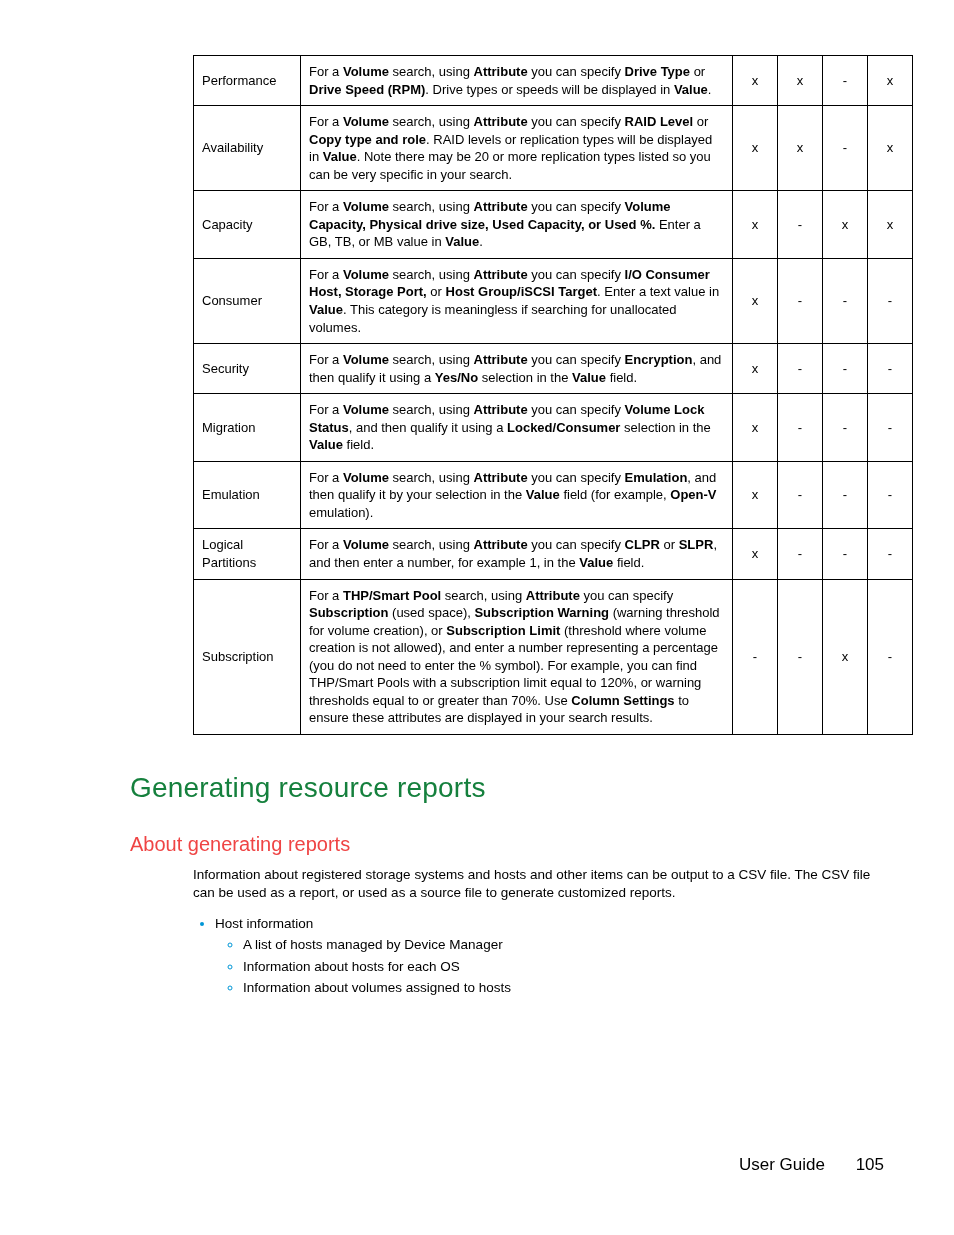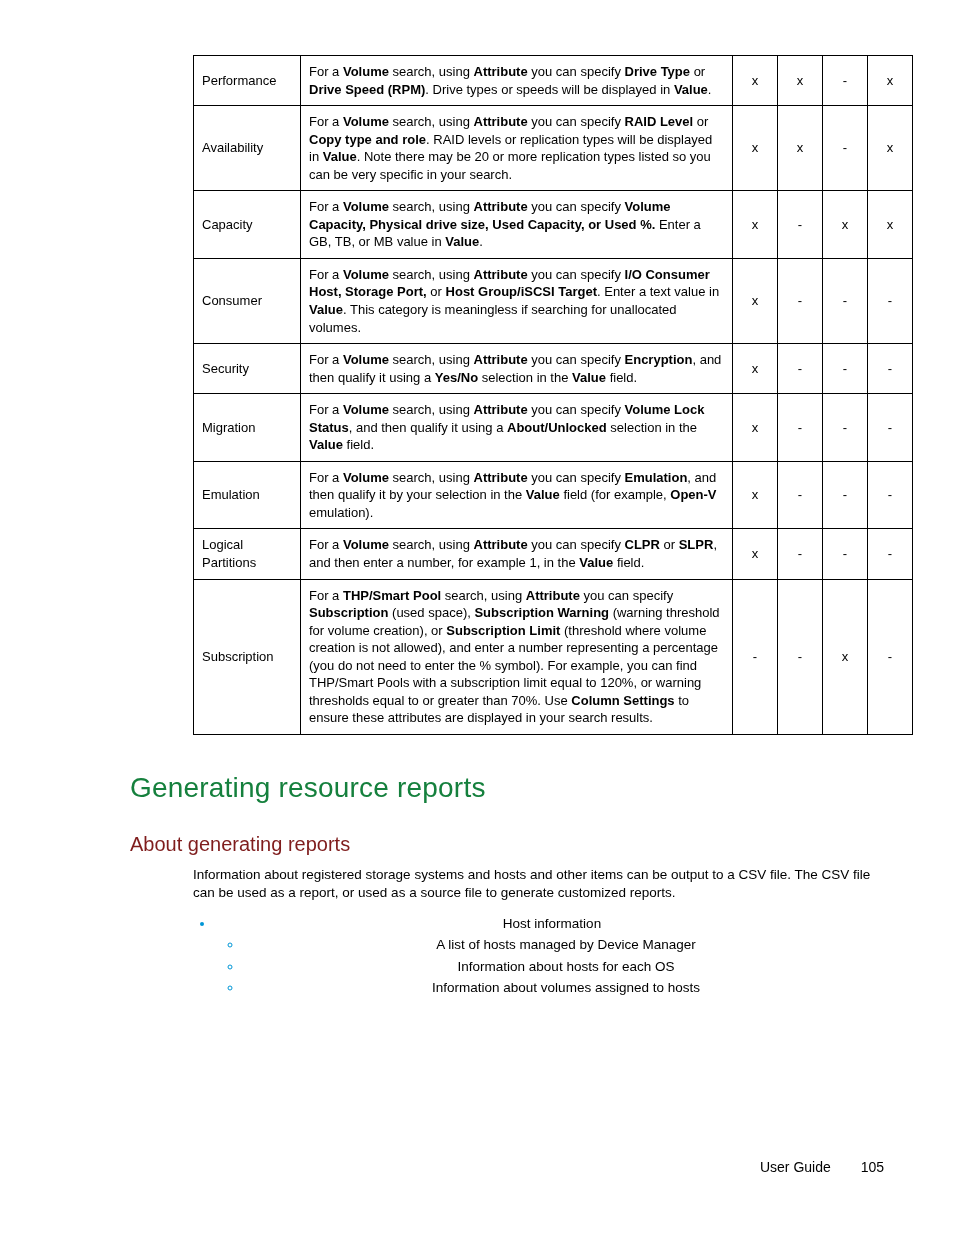--- a/index.html
+++ b/index.html
@@ -47,34 +47,33 @@
   h1.section {
     font-weight: normal;
     font-size: 28px;
     color: #15803d;
     margin: 34px 0 10px 0;
     letter-spacing: 0.2px;
   }
   h2.subsection {
     font-weight: normal;
     font-size: 20px;
-    color: #7f1d1d;
+    color: #ef4444;
     margin: 24px 0 8px 0;
   }
   .body-indent {
     margin-left: 63px;
   }
   p.body {
     margin: 8px 0 12px 0;
     font-size: 13.5px;
   }
   ul.l1 {
     margin: 4px 0 0 0;
     padding-left: 22px;
-    text-align: center;
   }
   ul.l1 > li {
     margin: 3px 0;
   }
   ul.l1 > li::marker {
     color: #0096d6;
     font-size: 14px;
   }
   ul.l2 {
     margin: 3px 0 0 0;
@@ -83,21 +82,21 @@
   ul.l2 > li {
     margin: 3px 0;
   }
   ul.l2 > li::marker {
     color: #0096d6;
   }
   .footer {
     position: absolute;
     bottom: 58px;
     right: 115px;
-    font-size: 14px;
+    font-size: 17px;
   }
   .footer .pn {
     display: inline-block;
     margin-left: 26px;
   }
 </style>
 </head>
 <body>
 
 <div class="page">
@@ -139,21 +138,21 @@
         <tr>
           <td class="name">Security</td>
           <td class="desc">For a <b>Volume</b> search, using <b>Attribute</b> you can specify <b>Encryption</b>, and then qualify it using a <b>Yes/No</b> selection in the <b>Value</b> field.</td>
           <td class="flag">x</td>
           <td class="flag">-</td>
           <td class="flag">-</td>
           <td class="flag">-</td>
         </tr>
         <tr>
           <td class="name">Migration</td>
-          <td class="desc">For a <b>Volume</b> search, using <b>Attribute</b> you can specify <b>Volume Lock Status</b>, and then qualify it using a <b>About/Unlocked</b> selection in the <b>Value</b> field.</td>
+          <td class="desc">For a <b>Volume</b> search, using <b>Attribute</b> you can specify <b>Volume Lock Status</b>, and then qualify it using a <b>Locked/Consumer</b> selection in the <b>Value</b> field.</td>
           <td class="flag">x</td>
           <td class="flag">-</td>
           <td class="flag">-</td>
           <td class="flag">-</td>
         </tr>
         <tr>
           <td class="name">Emulation</td>
           <td class="desc">For a <b>Volume</b> search, using <b>Attribute</b> you can specify <b>Emulation</b>, and then qualify it by your selection in the <b>Value</b> field (for example, <b>Open-V</b> emulation).</td>
           <td class="flag">x</td>
           <td class="flag">-</td>

